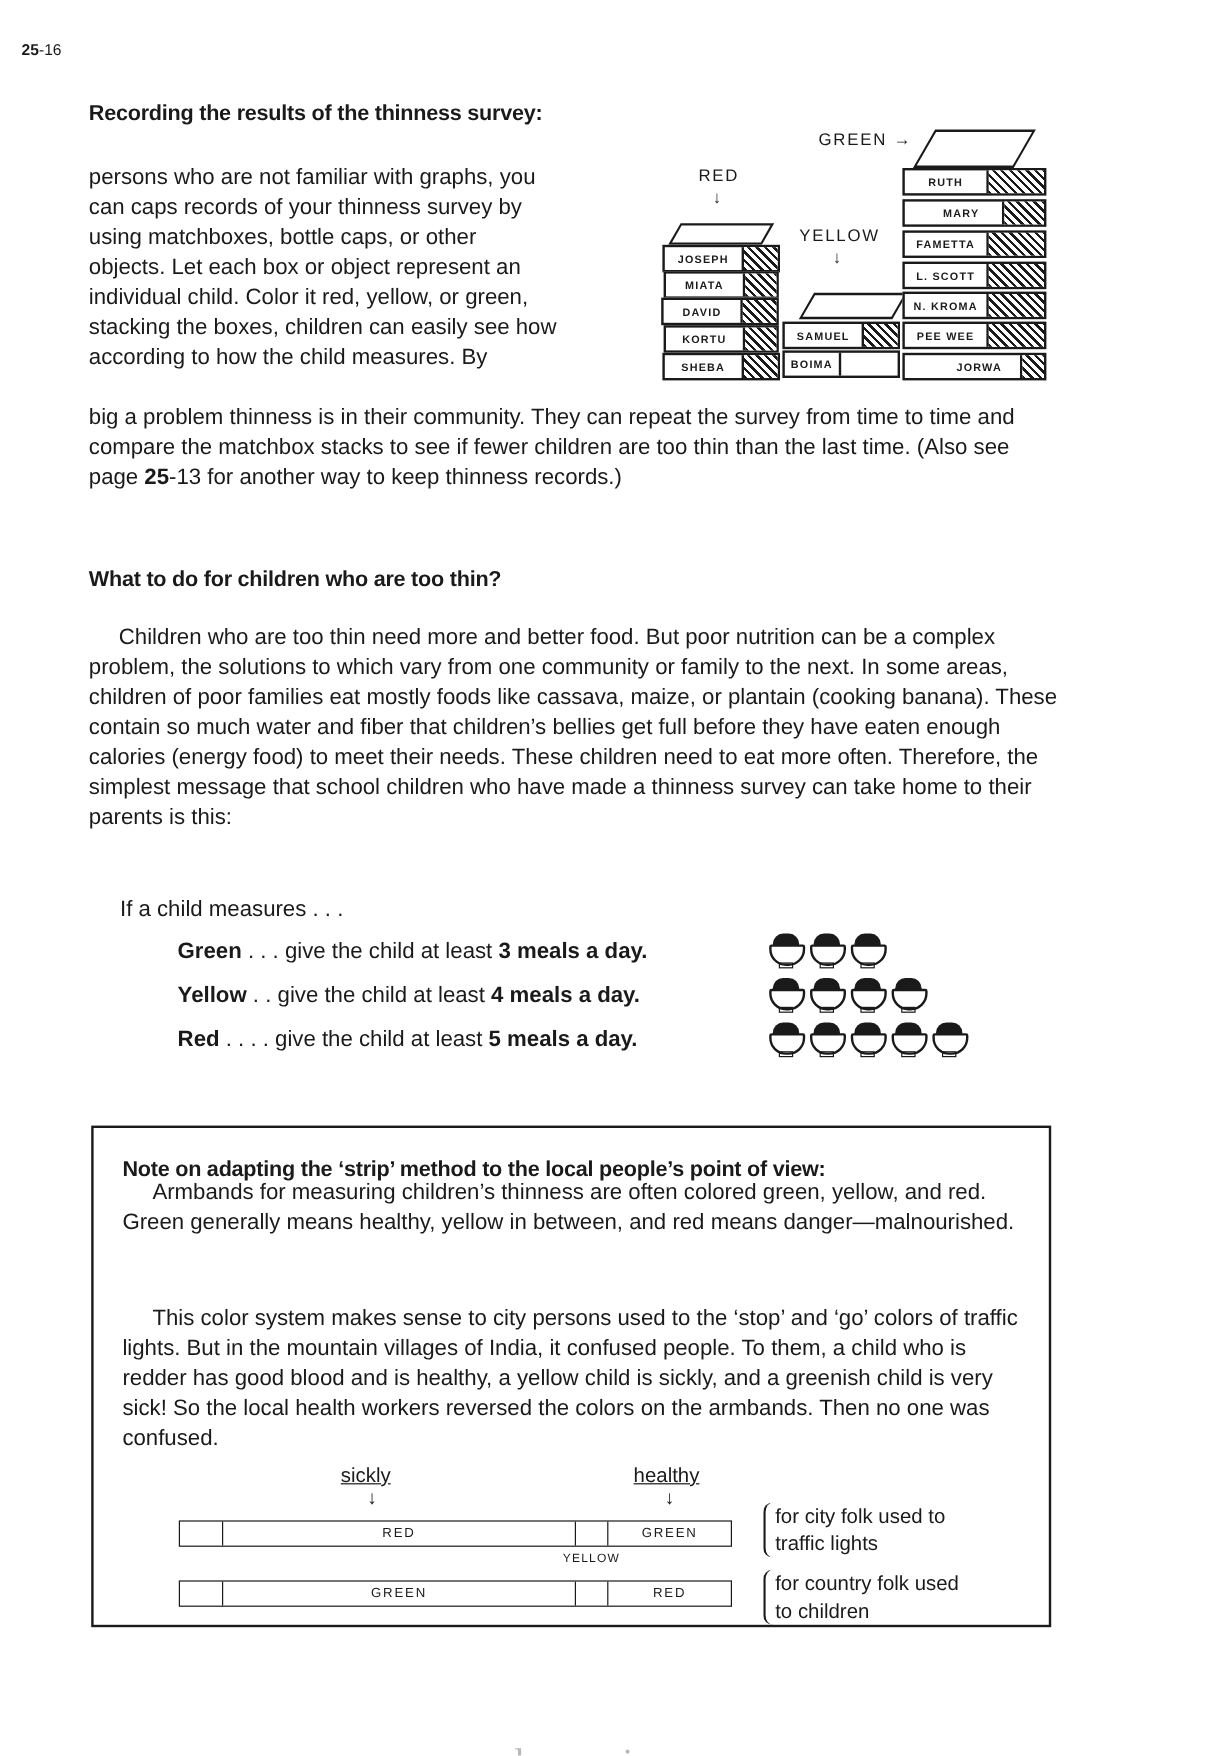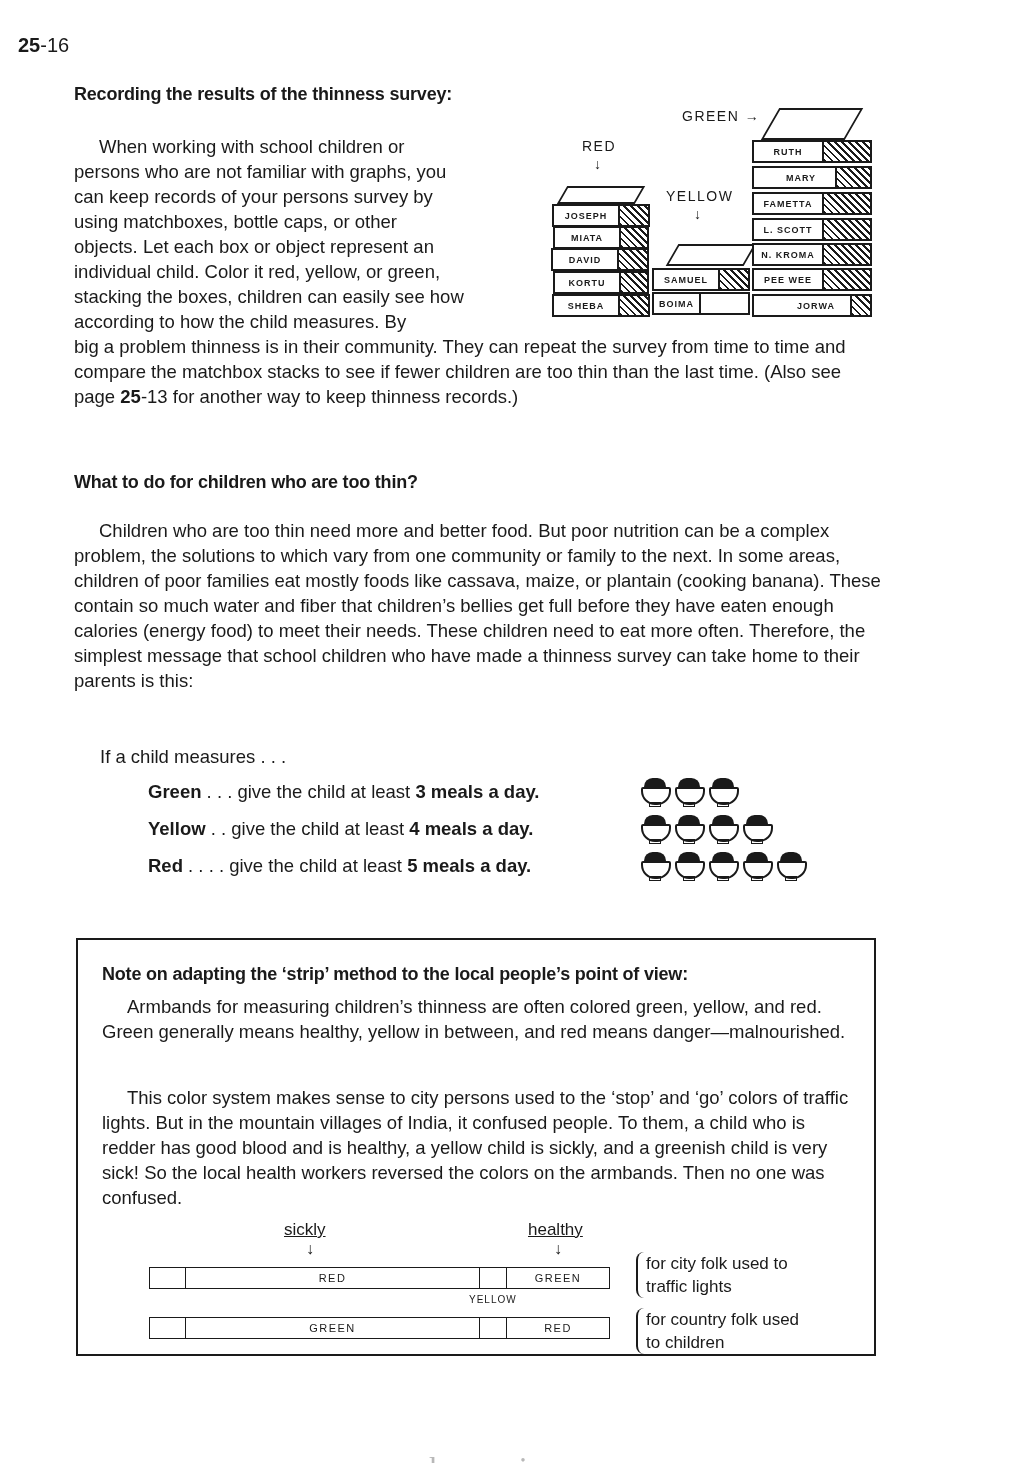--- a/index.html
+++ b/index.html
@@ -1,19 +1,19 @@
 <!DOCTYPE html>
 <html><head>
 <meta charset="utf-8">
 <style>
   html, body { margin:0; padding:0; background:#ffffff; }
   body { width:1013px; height:1463px; position:relative; overflow:hidden; color:#1a1a1a;
          font-family:"Liberation Sans", sans-serif; }
   .abs { position:absolute; }
-  .pagenum { left:18px; top:34px; font-size:20px;text-align:center; }
+  .pagenum { left:18px; top:34px; font-size:13px;text-align:center; }
   .pagenum b { font-weight:bold; }
   .h { font-weight:bold; font-size:18px; letter-spacing:-0.2px; }
   .body { font-size:18.5px; line-height:25px; font-weight:normal; }
   .ind { text-indent:25px; }
   p { margin:0; }
 
   
   .illus { left:548px; top:100px; width:330px; height:222px; }
   .lbl { position:absolute; font-size:14px; letter-spacing:1.5px; }
   .box { position:absolute; height:19px; border:2px solid #1a1a1a; background:#fff;
@@ -51,23 +51,22 @@
 </head>
 <body>
 
 <div class="abs pagenum">
   <b>25</b><span>-16</span>
 </div>
 
 <div class="abs h" style="left:74px; top:84px;">Recording the results of the thinness survey:</div>
 
 <div class="abs body" style="left:74px; top:134px; width:470px;">
-  <div style="padding-left:25px;">When working with school children or</div>
   <div>persons who are not familiar with graphs, you</div>
-  <div>can keep records of your persons survey by</div>
+  <div>can caps records of your thinness survey by</div>
   <div>using matchboxes, bottle caps, or other</div>
   <div>objects. Let each box or object represent an</div>
   <div>individual child. Color it red, yellow, or green,</div>
   <div>stacking the boxes, children can easily see how</div>
   <div>according to how the child measures. By</div>
 </div>
 
 <div class="abs body" style="left:74px; top:334px; width:780px;">
   <span>big a problem thinness is in their community. They can repeat the survey from time to time and compare the matchbox stacks to see if fewer children are too thin than the last time. (Also see page </span><b>25</b><span>-13 for another way to keep thinness records.)</span>
 </div>
@@ -219,21 +218,21 @@
     </div>
   <div class="bowl">
       <div class="food"></div>
       <div class="cup"></div>
       <div class="foot"></div>
     </div>
 </div>
 
 <div class="abs note">
   <div class="abs h" style="left:24px; top:24px;">Note on adapting the ‘strip’ method to the local people’s point of view:</div>
-  <p class="abs body ind" style="left:24px; top:54px; width:750px;">Armbands for measuring children’s thinness are often colored green, yellow, and red. Green generally means healthy, yellow in between, and red means danger—malnourished.</p>
+  <p class="abs body ind" style="left:24px; top:40px; width:750px;">Armbands for measuring children’s thinness are often colored green, yellow, and red. Green generally means healthy, yellow in between, and red means danger—malnourished.</p>
   <p class="abs body ind" style="left:24px; top:145px; width:750px;">This color system makes sense to city persons used to the ‘stop’ and ‘go’ colors of traffic lights. But in the mountain villages of India, it confused people. To them, a child who is redder has good blood and is healthy, a yellow child is sickly, and a greenish child is very sick! So the local health workers reversed the colors on the armbands. Then no one was confused.</p>
 
   <div class="abs" style="left:206px; top:280px; font-size:17px; text-decoration:underline;">sickly</div>
   <div class="arrow" style="left:228px; top:300px;">↓</div>
   <div class="abs" style="left:450px; top:280px; font-size:17px; text-decoration:underline;">healthy</div>
   <div class="arrow" style="left:476px; top:300px;">↓</div>
 
   <div class="strip" style="left:71px; top:327px; width:461px;">
     <div class="seg" style="left:0; width:36px;"></div>
     <div class="seg" style="left:36px; width:294px;">RED</div>

